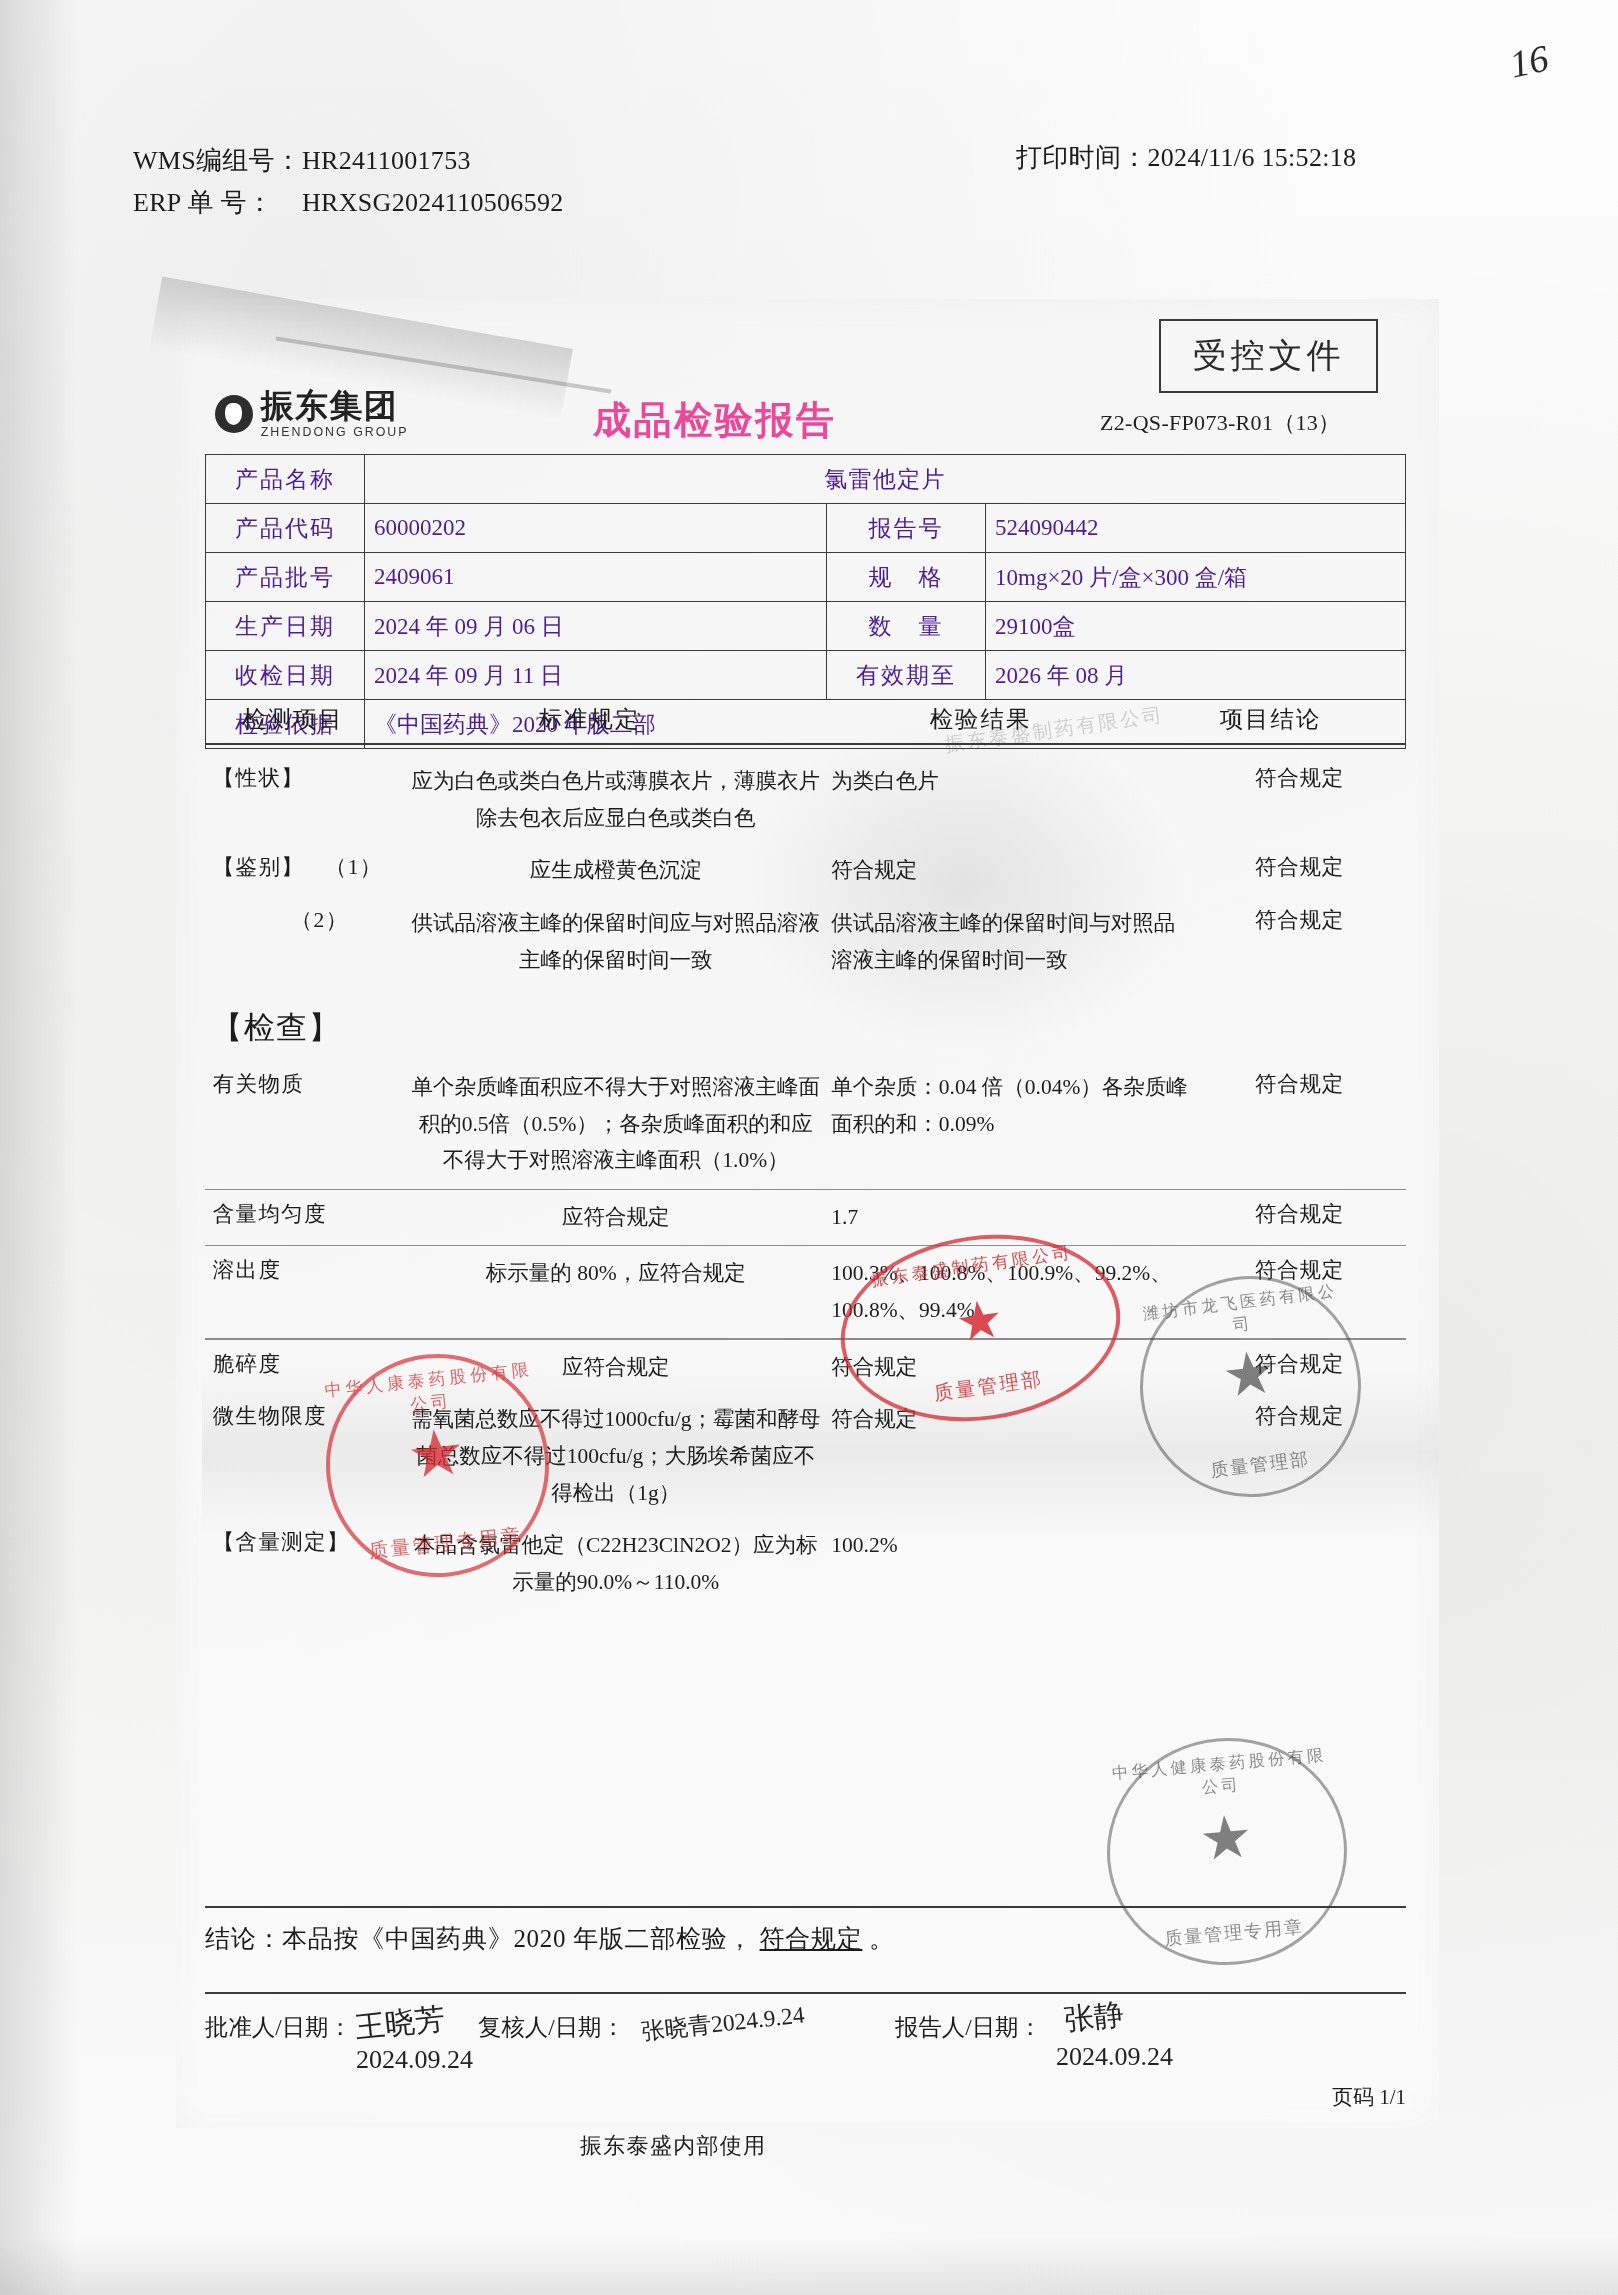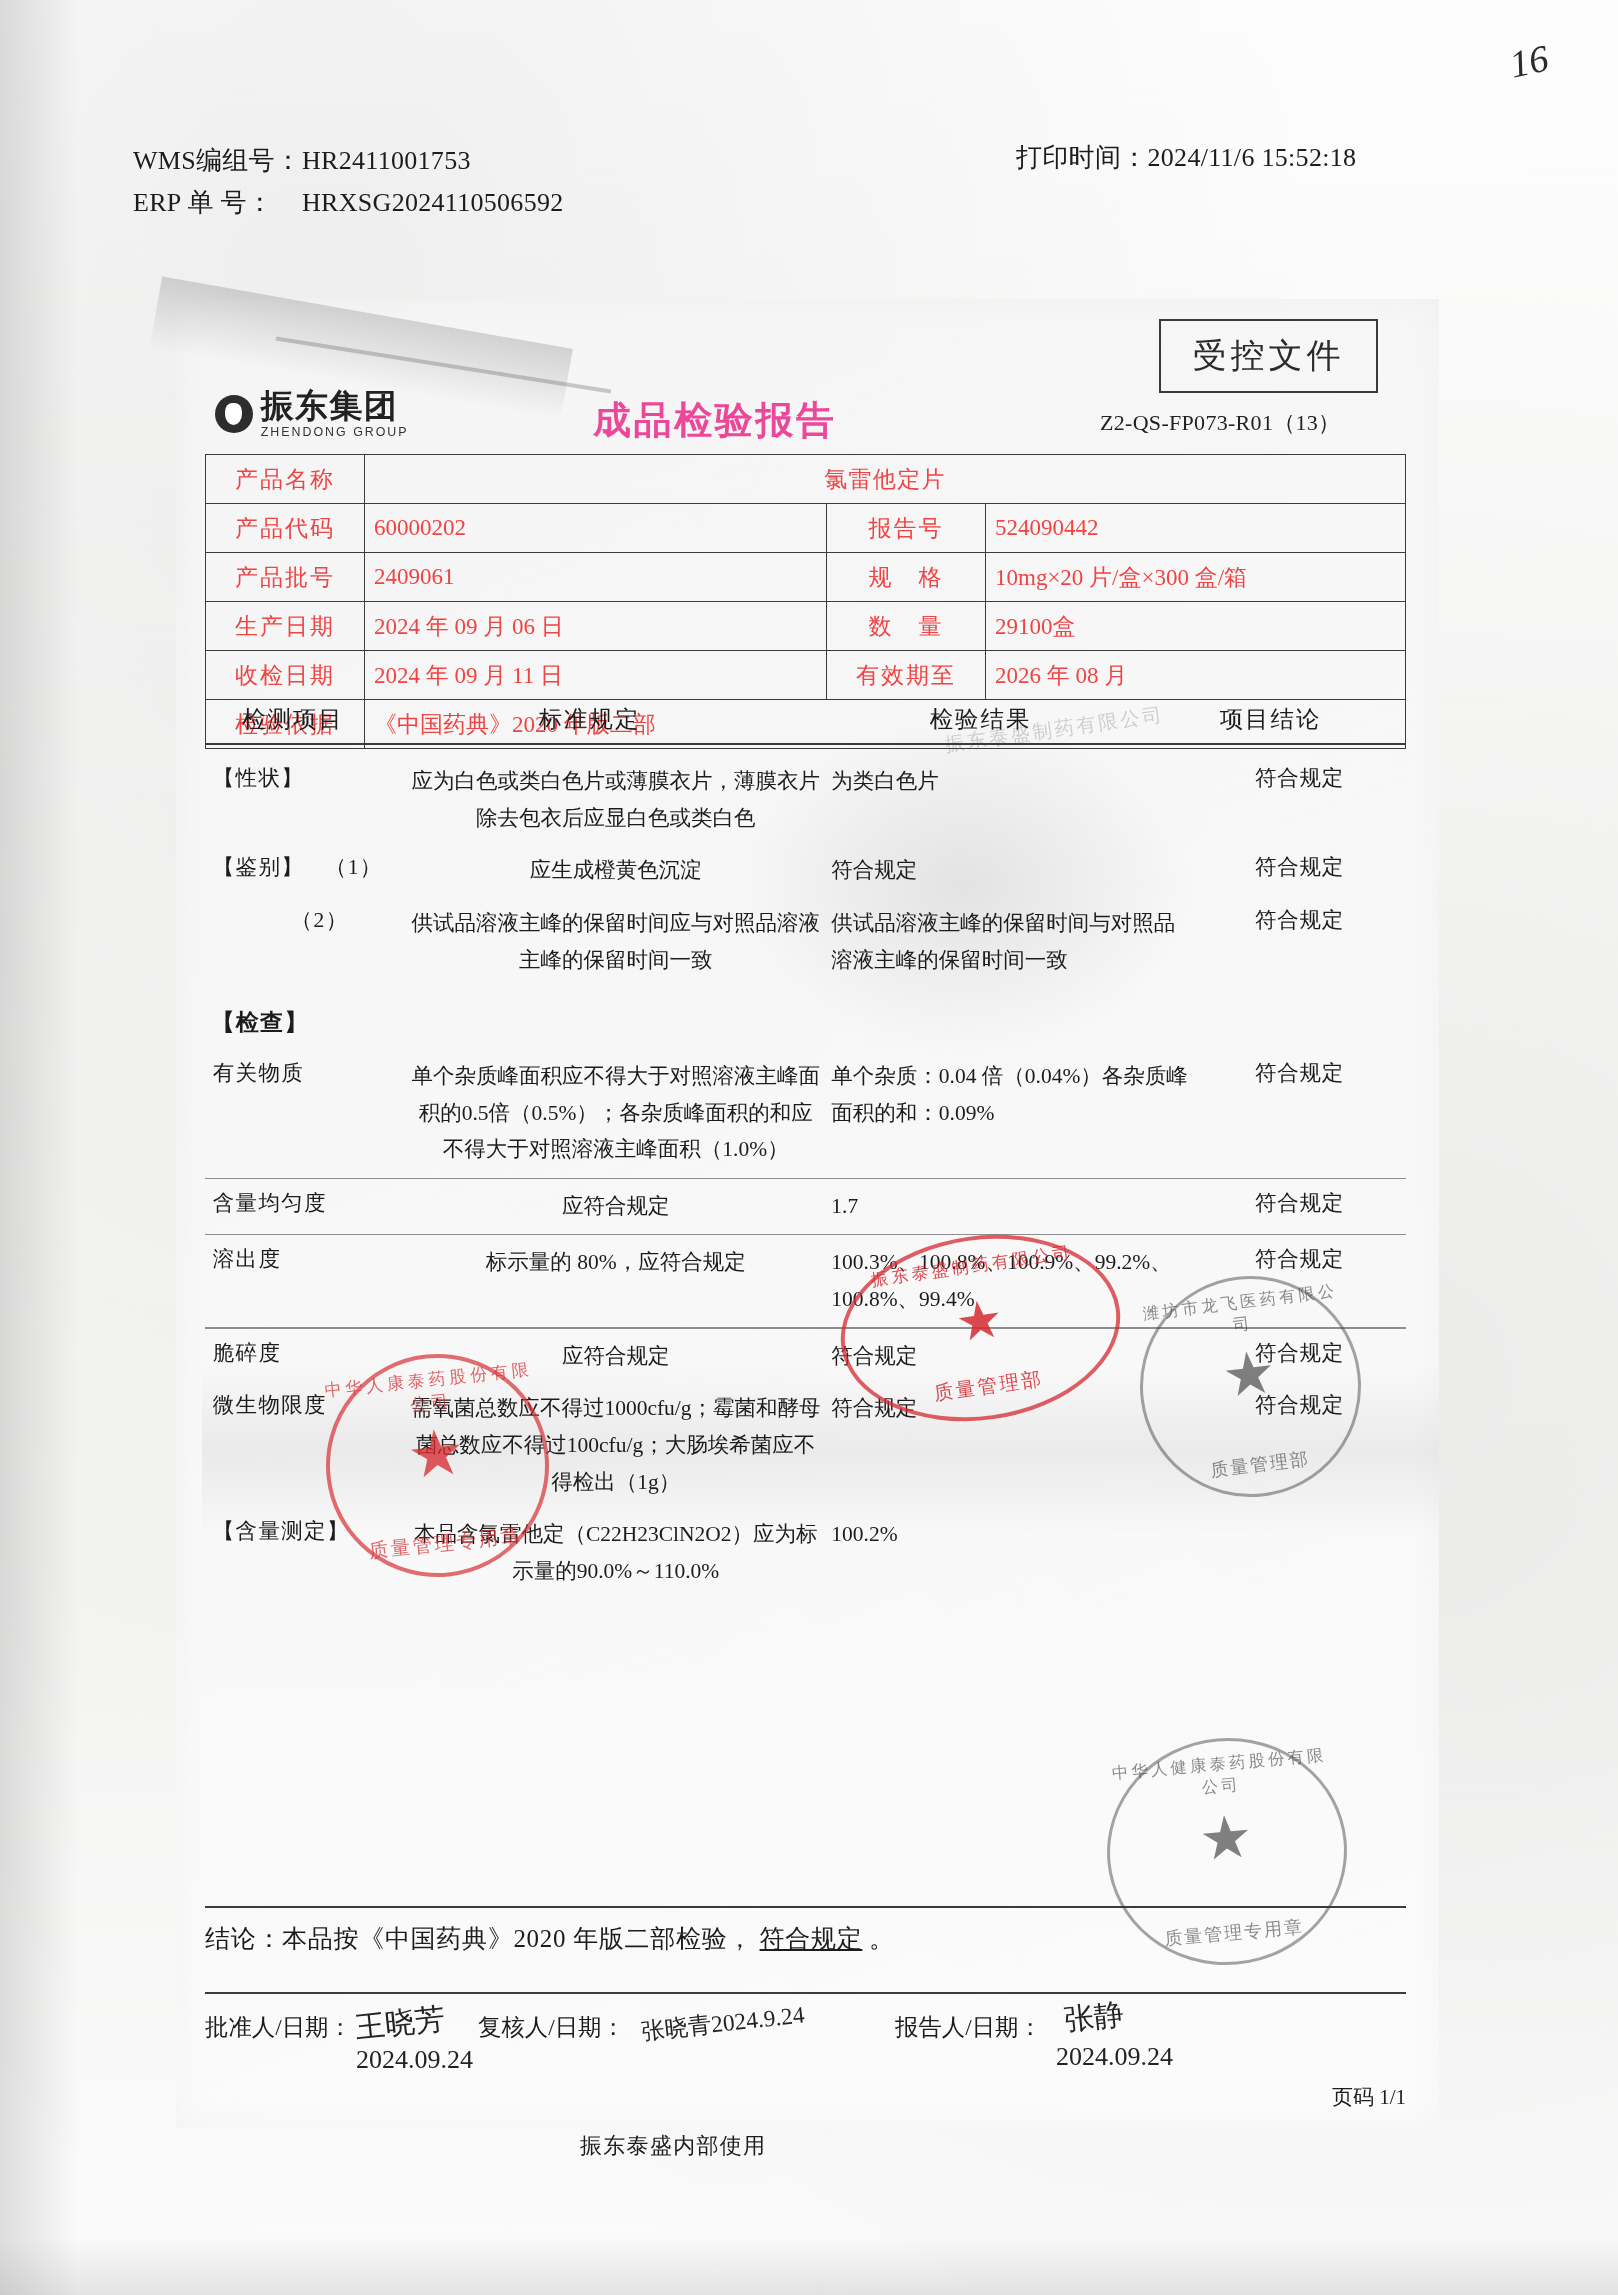--- a/index.html
+++ b/index.html
@@ -199,21 +199,21 @@
     top: 155px;
     width: 1201px;
     border-collapse: collapse;
     font-size: 23px;
   }
   table.info td {
     border: 1.3px solid #3b3b3b;
     height: 48px;
     padding: 0 9px;
     vertical-align: middle;
-    color: #ef4444;
+    color: #4c1d95;
   }
   td.lbl { width: 140px; text-align: center; letter-spacing: 2px; }
   td.val { width: 443px; padding-left: 18px; }
   td.lbl2 { width: 140px; text-align: center; letter-spacing: 2px; }
   td.val2 { padding-left: 18px; }
   td.valname { text-align: center; letter-spacing: 1.3px; }
 
   
   .res {
     position: absolute;
@@ -242,21 +242,21 @@
   .res .line .c2 { text-align: center; padding-left: 22px; line-height: 1.72; }
   .res .line .c3 { text-align: left; padding-left: 9px; line-height: 1.72; }
   .res .line .c4 { text-align: center; letter-spacing: 0.7px; }
   .sub-no { display:inline-block; width: 59px; }
   .rule {
     height: 1.3px;
     background: #6a6a6a;
     margin: 2.6px 0 0 0;
     opacity: 0.75;
   }
-  .sec-title { font-size: 23px; letter-spacing: 1.3px; padding-left: 6.5px; font-weight: bold; }
+  .sec-title { font-size: 31px; letter-spacing: 1.3px; padding-left: 6.5px; }
 
   
   .concl {
     position: absolute;
     left: 29px;
     top: 1607px;
     width: 1201px;
     border-top: 2px solid #3b3b3b;
     padding-top: 14.3px;
     font-size: 25px;

